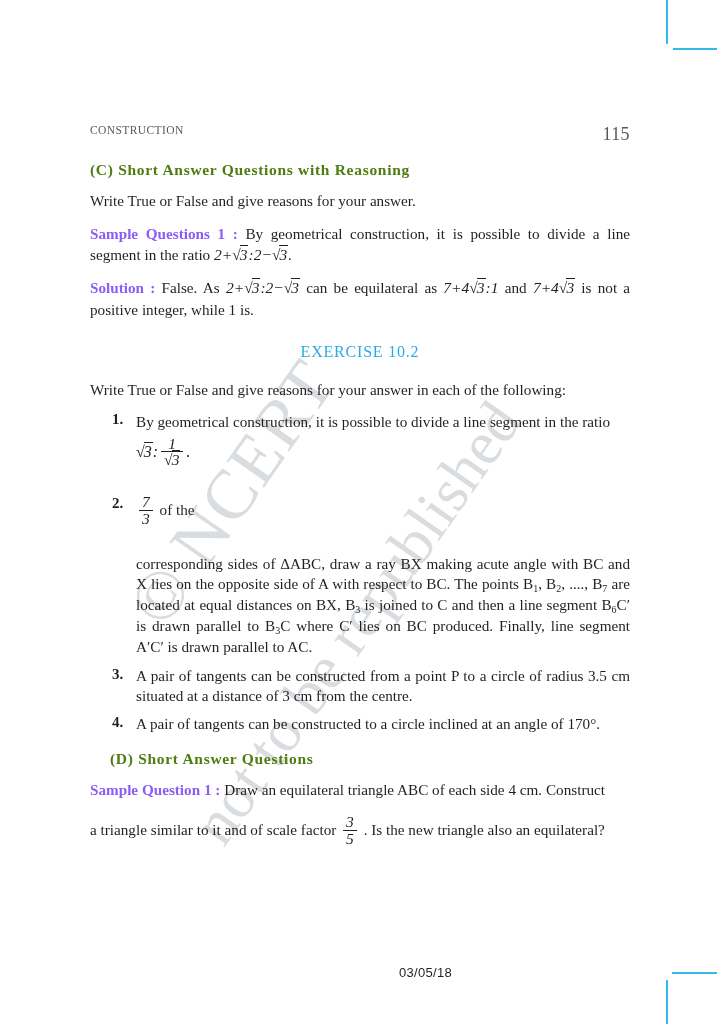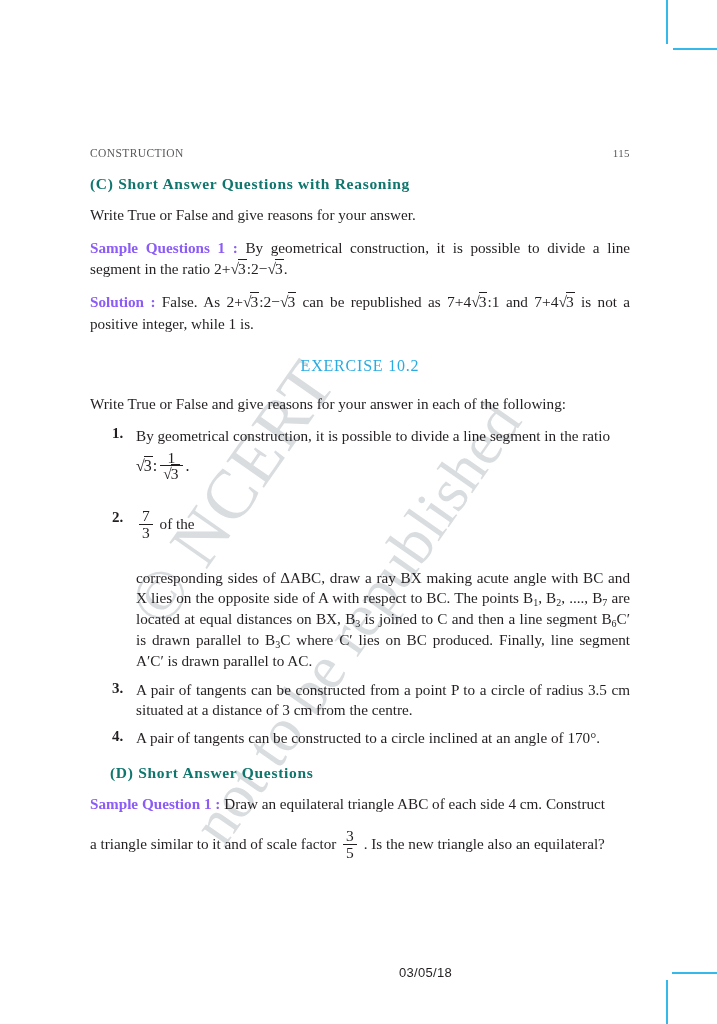--- a/index.html
+++ b/index.html
@@ -63,32 +63,32 @@
     position: absolute;
     left: 90px;
     top: 124px;
     width: 540px;
   }
 
   
   .runhead {
     display: flex;
     justify-content: space-between;
-    align-items: flex-end;
+    align-items: flex-start;
     font-size: 11.5px;
     letter-spacing: 0.4px;
     color: #58595b;
     font-family: "Liberation Serif", "DejaVu Serif", serif;
     margin-bottom: 16px;
   }
-  .runhead .folio { font-size: 11px; margin-top: 23px; }
+  .runhead .folio { font-size: 18px; }
 
   
   .blue-head {
-    color: #0f766e;
+    color: #4d7c0f;
     font-weight: bold;
     font-size: 15.5px;
     letter-spacing: 0.7px;
     margin: 0 0 11px 0;
   }
   .ex-head {
     color: #29abe2;
     font-weight: normal;
     font-size: 16px;
     text-align: center;
@@ -127,20 +127,21 @@
     line-height: 1.40;
     text-align: justify;
   }
   .qbody.tight { line-height: 1.30; }
 
   
   .math {
     font-family: "Liberation Serif", "DejaVu Serif", serif;
     font-size: 15.5px;
     white-space: nowrap;
+    font-style: italic;
   }
   .frac {
     display: inline-flex;
     flex-direction: column;
     align-items: center;
     vertical-align: middle;
     line-height: 1.02;
     margin: 0 3px;
     position: relative;
     top: -1px;
@@ -203,21 +204,21 @@
     <p class="para">
       <span class="lbl">Sample Questions 1 :</span>
       <span>By geometrical construction, it is possible to divide a line segment in the ratio</span>
       <span class="math"><span>2</span><span>+</span><span class="rad">√<span class="bar">3</span></span><span>:</span><span>2</span><span>−</span><span class="rad">√<span class="bar">3</span></span><span>.</span></span>
     </p>
 
     <p class="para">
       <span class="lbl">Solution :</span>
       <span>False. As</span>
       <span class="math"><span>2</span><span>+</span><span class="rad">√<span class="bar">3</span></span><span>:</span><span>2</span><span>−</span><span class="rad">√<span class="bar">3</span></span></span>
-      <span>can be republished as</span>
+      <span>can be equilateral as</span>
       <span class="math"><span>7</span><span>+</span><span>4</span><span class="rad">√<span class="bar">3</span></span><span>:</span><span>1</span></span>
       <span>and</span>
       <span class="math"><span>7</span><span>+</span><span>4</span><span class="rad">√<span class="bar">3</span></span></span>
       <span>is not a positive integer, while 1 is.</span>
     </p>
 
     <div class="ex-head">EXERCISE 10.2</div>
 
     <p class="para">Write True or False and give reasons for your answer in each of the following:</p>
 

